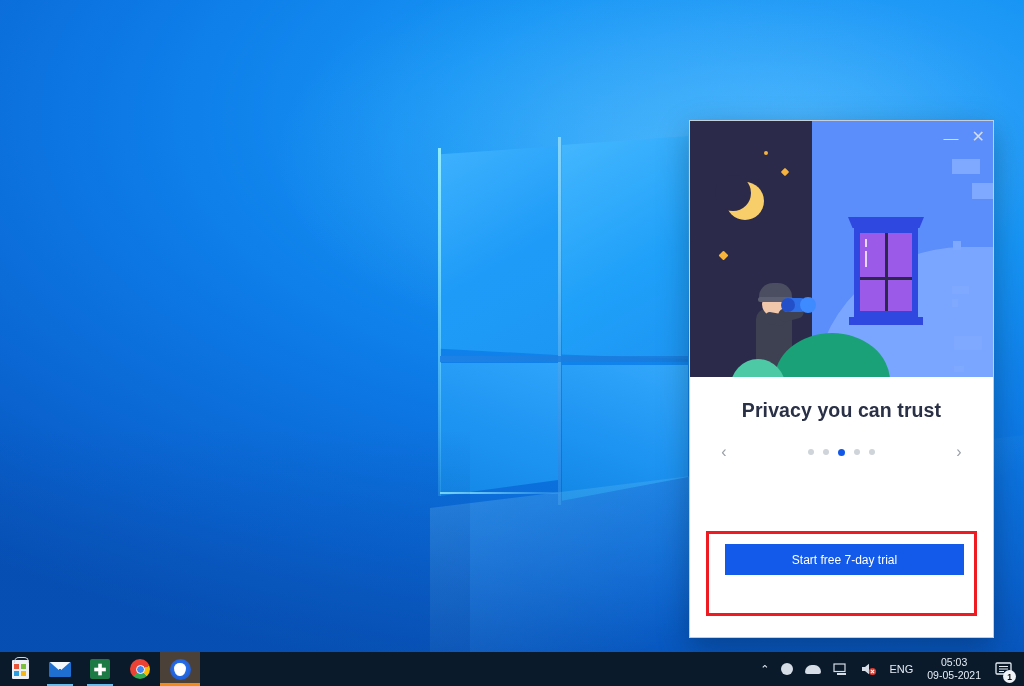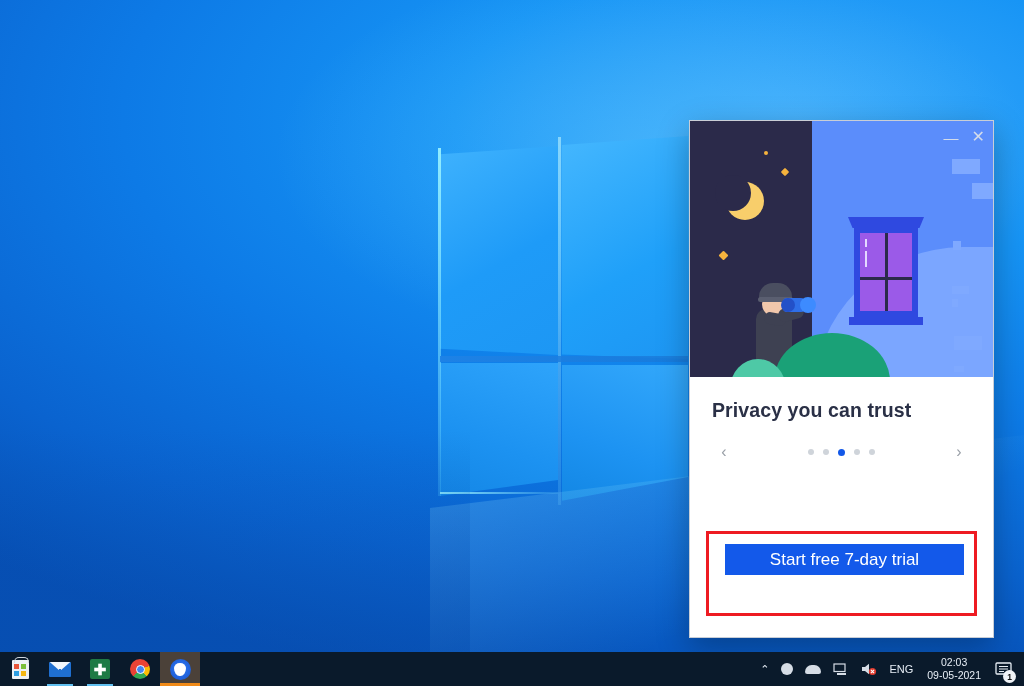--- a/index.html
+++ b/index.html
@@ -99,34 +99,34 @@
   #hatbrim{position:absolute;left:10px;top:24px;width:35px;height:5px;background:#5a5e70;border-radius:3px;}
   #arm{position:absolute;left:30px;top:34px;width:26px;height:13px;background:#3e4152;border-radius:7px;transform:rotate(-14deg);}
   #arm2{position:absolute;left:16px;top:40px;width:22px;height:12px;background:#3e4152;border-radius:7px;transform:rotate(10deg);}
   #bino1{position:absolute;left:35px;top:25px;width:22px;height:14px;background:#2f6fe8;border-radius:4px;}
   #bino2{position:absolute;left:52px;top:24px;width:16px;height:16px;background:#3d8bff;border-radius:50%;}
   #bino3{position:absolute;left:33px;top:25px;width:14px;height:14px;background:#2350c8;border-radius:50%;}
   #bush1{position:absolute;left:26px;top:60px;width:116px;height:96px;background:#1aa177;border-radius:50%;}
   #bush2{position:absolute;left:-18px;top:86px;width:56px;height:60px;background:#4ec9a6;border-radius:50%;}
 
   
-  #content{position:relative;padding:22px 22px 0;}
+  #content{position:relative;padding:22px 22px 0;text-align:center;}
   #title{font-size:19.5px;font-weight:bold;color:#2a3046;letter-spacing:.1px;margin:0;}
   #subtitle{font-size:12.4px;color:#5c646f;line-height:1.45;margin:12px 0 0;}
   #carousel{display:flex;align-items:center;justify-content:space-between;margin:22px 4px 0;}
   .chev{width:16px;height:16px;color:#9aa0a8;cursor:pointer;display:flex;align-items:center;justify-content:center;}
   #dots{display:flex;gap:9px;align-items:center;}
   .dot{width:6px;height:6px;border-radius:50%;background:#cfd4da;cursor:pointer;}
   .dot.on{background:#1258e8;width:7px;height:7px;}
 
   
   #cta{position:absolute;left:16px;top:410px;width:271px;height:85px;
     border:3px solid #ee1b22;box-sizing:border-box;}
   #trialBtn{position:absolute;left:16px;top:10px;width:239px;height:31px;
-    background:#1359ea;color:#fff;border:none;font-size:17px;
+    background:#1359ea;color:#fff;border:none;font-size:12px;
     font-family:"Liberation Sans", sans-serif;cursor:pointer;}
   #signinRow{position:absolute;left:0;top:50px;width:100%;text-align:center;
     font-size:12.3px;color:#3a4150;}
   #signinLink{color:#1359ea;font-weight:bold;cursor:pointer;}
 
   
   #winbtns{position:absolute;right:8px;top:8px;display:flex;gap:14px;align-items:center;z-index:5;}
   .wbtn{color:#d4dcea;cursor:pointer;line-height:1;}
   #minBtn{font-size:15px;letter-spacing:-1px;}
   #closeBtn{font-size:16px;}
@@ -301,21 +301,21 @@
     </div>
     <div class="tray">
       <svg width="17" height="14" viewBox="0 0 17 14">
         <path d="M2 5h3l4-3.2v10.4L5 9H2z" fill="#d6dde6"></path>
         <circle cx="12.5" cy="9.5" r="3.6" fill="#e23b2e"></circle>
         <path d="M10.9 7.9l3.2 3.2M14.1 7.9l-3.2 3.2" stroke="#fff" stroke-width="1.1"></path>
       </svg>
     </div>
     <div class="tray">ENG</div>
     <div id="clock">
-      <span>02:03</span>
+      <span>05:03</span>
       <span>09-05-2021</span>
     </div>
     <div id="notif">
       <svg width="17" height="15" viewBox="0 0 17 15">
         <rect x="1" y="1" width="15" height="11" rx="1" fill="none" stroke="#e6edf5" stroke-width="1.3"></rect>
         <path d="M4 4.5h9M4 7h9M4 9.5h5" stroke="#e6edf5" stroke-width="1.2"></path>
       </svg>
       <div id="notifBadge">1</div>
     </div>
   </div>

